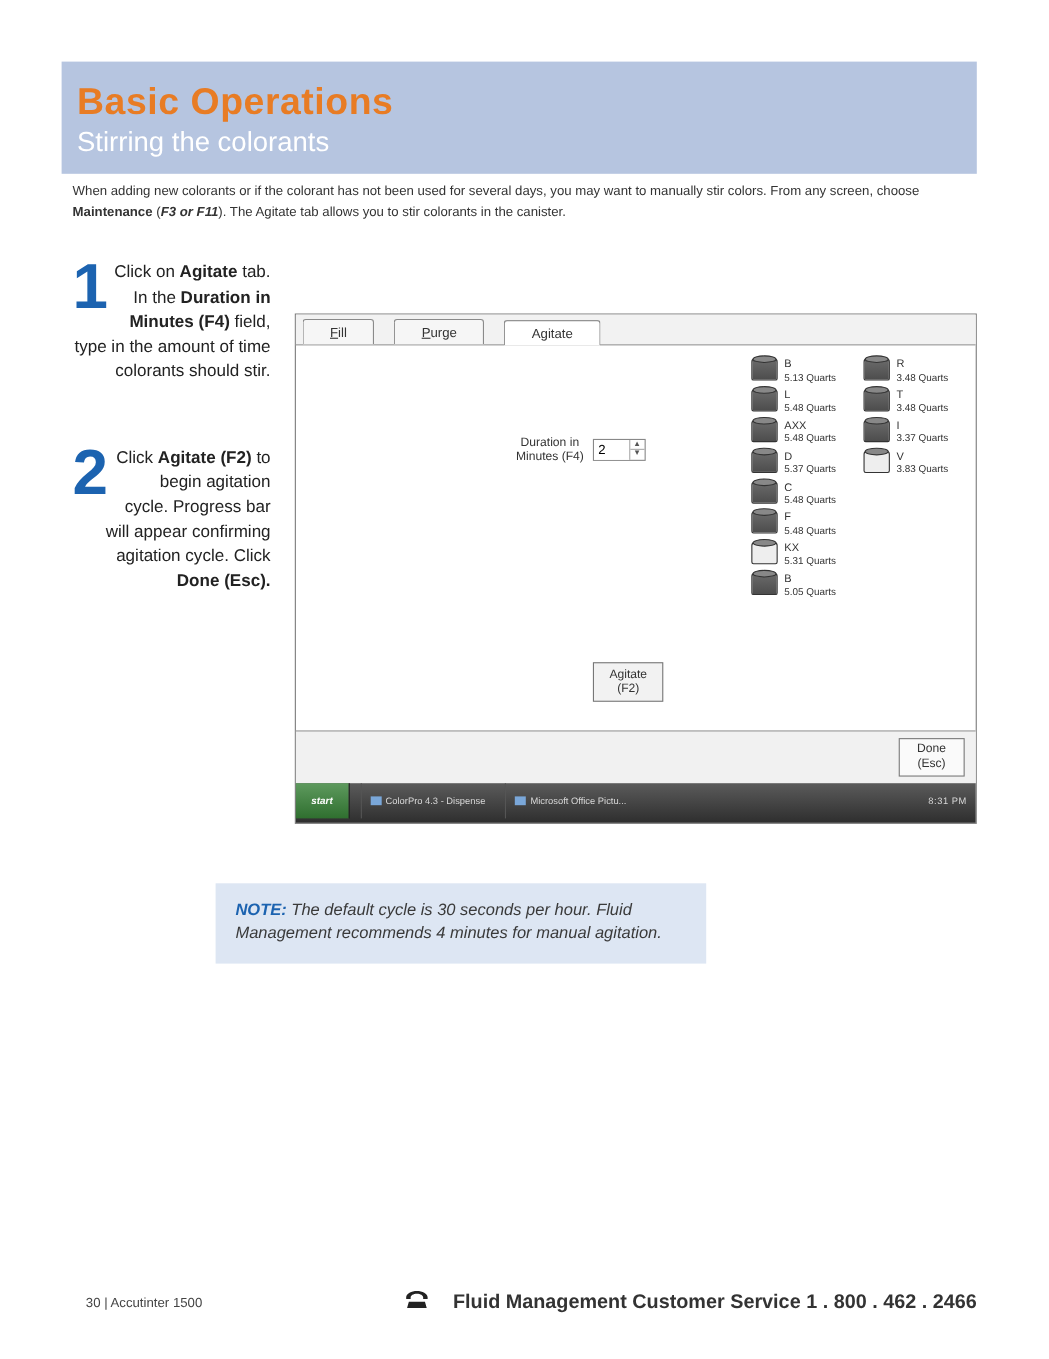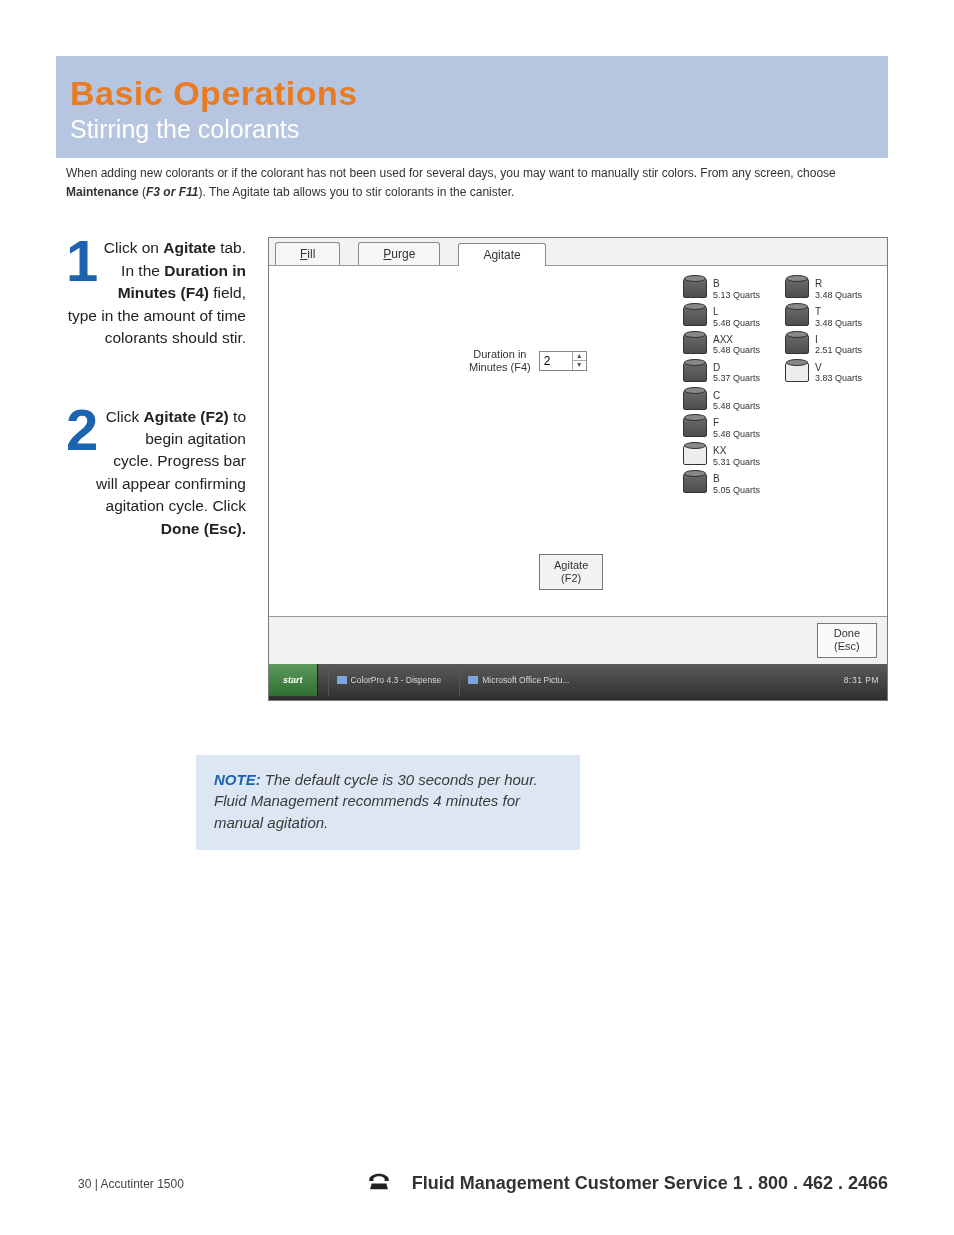--- a/index.html
+++ b/index.html
@@ -8,21 +8,21 @@
   .banner { background: #b6c5e0; padding: 18px 14px 14px 14px; margin: 0 0 6px -10px; width: calc(100% + 10px); }
   .banner h1 { color: #e87c24; font-weight: 700; font-size: 34px; letter-spacing: .5px; }
   .banner h2 { color: #fff; font-weight: 400; font-size: 25px; margin-top: 2px; }
   .intro { font-size: 12px; line-height: 1.55; color: #333; margin-bottom: 36px; }
   .intro b { font-weight: 700; }
   .content-row { display: flex; gap: 22px; align-items: flex-start; }
   .steps { width: 180px; flex: 0 0 180px; }
   .step { margin-bottom: 56px; text-align: right; font-size: 15.5px; line-height: 1.45; color: #222; }
   .step .num { float: left; font-size: 58px; font-weight: 800; color: #1c63b0; line-height: .82; margin-right: 4px; }
   .step b { font-weight: 700; }
-  .screenshot { flex: 1; border: 1px solid #7a7a7a; background: #fff; font-family: Tahoma, Arial, sans-serif; font-size: 11px; color: #333; }
+  .screenshot { flex: 1; border: 1px solid #7a7a7a; background: #fff; font-family: Tahoma, Arial, sans-serif; font-size: 11px; color: #333; margin-top: 48px; }
   .tabbar { background: #f2f2f2; border-bottom: 1px solid #999; padding: 4px 6px 0 6px; display: flex; gap: 18px; }
   .tab { border: 1px solid #8a8a8a; border-bottom: none; border-radius: 3px 3px 0 0; padding: 4px 24px; background: #f6f6f6; font-size: 12px; }
   .tab .u { text-decoration: underline; }
   .tab.active { background: #fff; position: relative; top: 1px; }
   .shot-body { display: flex; min-height: 350px; }
   .shot-main { flex: 1; position: relative; padding: 14px; }
   .duration-box { position: absolute; top: 82px; left: 200px; display: flex; align-items: center; gap: 8px; }
   .dur-label { text-align: center; font-size: 11px; line-height: 1.15; }
   .spin { display: flex; border: 1px solid #888; background: #fff; height: 20px; }
   .spin input { border: none; width: 32px; padding: 0 4px; font-size: 12px; outline: none; }
@@ -38,21 +38,21 @@
   .can-txt { font-size: 9px; line-height: 1.15; }
   .can-txt .code { font-size: 10px; }
   .bottom-strip { background: #f1f1f1; border-top: 1px solid #999; padding: 6px 10px; display: flex; justify-content: flex-end; }
   .done-btn { border: 1px solid #777; background: #fafafa; padding: 3px 16px; font-size: 11px; text-align: center; line-height: 1.2; cursor: pointer; }
   .taskbar { background: linear-gradient(#5b5b5b,#2e2e2e); color: #cfcfcf; font-size: 9px; padding: 0 8px 4px 0; height: 36px; display: flex; align-items: center; gap: 10px; }
   .taskbar .start { background: linear-gradient(#5e9a5e,#2f6f2f); color: #fff; font-style: italic; font-weight: 700; padding: 0 14px; height: 100%; display: flex; align-items: center; border-right: 1px solid #222; }
   .taskbar .tbitem { font-size: 8.5px; color: #d8d8d8; border-left: 1px solid #555; padding: 0 8px; height: 100%; display: flex; align-items: center; gap: 4px; }
   .taskbar .tbitem::before { content: ""; width: 10px; height: 8px; background: #7aa7d9; display: inline-block; }
   .taskbar .spacer { flex: 1; }
   .taskbar .tray { font-size: 8.5px; color: #d8d8d8; letter-spacing: .5px; }
-  .note-box { background: #dde6f3; width: 384px; margin: 54px 0 0 130px; padding: 14px 18px 16px 18px; font-size: 15px; line-height: 1.45; color: #3a3a3a; font-style: italic; }
+  .note-box { background: #dde6f3; width: 446px; margin: 54px 0 0 130px; padding: 14px 18px 16px 18px; font-size: 15px; line-height: 1.45; color: #3a3a3a; font-style: italic; }
   .note-box .lbl { color: #1c63b0; font-weight: 700; }
   .footer { position: absolute; bottom: 38px; left: 78px; right: 66px; display: flex; align-items: center; justify-content: space-between; font-size: 13px; color: #333; }
   .footer .left { font-size: 12px; color: #444; }
   .footer .right { font-weight: 700; font-size: 18px; display: flex; align-items: center; gap: 20px; }
   .phone-icon svg { width: 26px; height: 22px; fill: #222; }
 </style>
 </head>
 <body>
 
 <div class="page">
@@ -138,21 +138,21 @@
               <div class="can-icon"></div>
               <div class="can-txt">
                 <div class="code">AXX</div>
                 <div>5.48 Quarts</div>
               </div>
             </div>
             <div class="can">
               <div class="can-icon"></div>
               <div class="can-txt">
                 <div class="code">I</div>
-                <div>2.51 Quarts</div>
+                <div>3.37 Quarts</div>
               </div>
             </div>
             <div class="can">
               <div class="can-icon"></div>
               <div class="can-txt">
                 <div class="code">D</div>
                 <div>5.37 Quarts</div>
               </div>
             </div>
             <div class="can">

